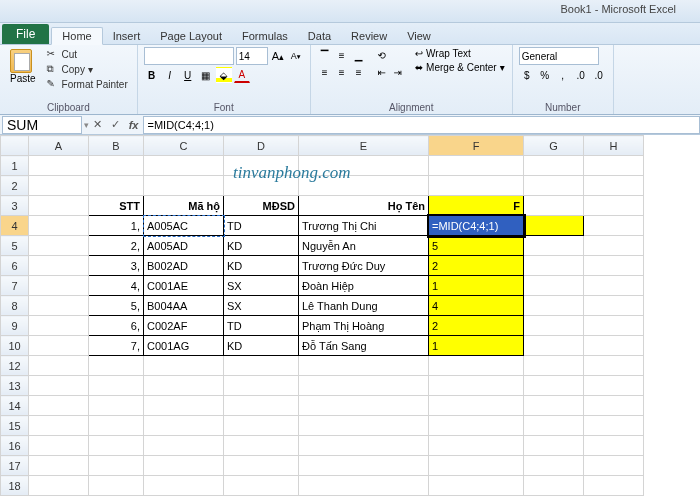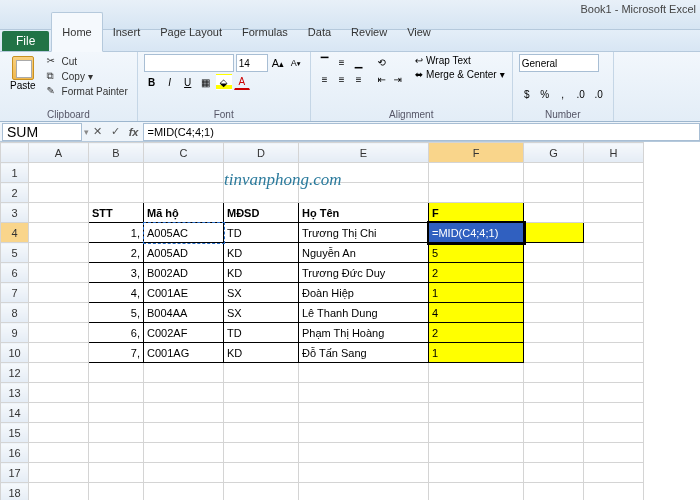--- a/index.html
+++ b/index.html
@@ -1,31 +1,31 @@
 <!DOCTYPE html>
 <html><head>
 <meta charset="utf-8">
 <style>
 * { box-sizing: border-box; margin: 0; padding: 0; font-family: "Segoe UI", Tahoma, sans-serif; }
 body { background: #fff; width: 700px; height: 500px; overflow: hidden; font-size: 11px; }
 
-.titlebar { background: linear-gradient(#e8f0f8,#d6e5f3); height: 30px; text-align: right; padding-right: 4px; line-height: 18px; font-size: 11px; color: #444; border-bottom: 1px solid #b5c9dc; }
+.titlebar { background: linear-gradient(#e8f0f8,#d6e5f3); height: 23px; text-align: right; padding-right: 24px; line-height: 18px; font-size: 11px; color: #444; border-bottom: 1px solid #b5c9dc; }
 
 .ribbon-tabs { background: linear-gradient(#e4eef8,#d8e6f4); height: 22px; display: flex; align-items: flex-end; padding-left: 2px; border-bottom: 1px solid #b5c9dc; }
 .file-tab { background: #217346; color: #fff; padding: 3px 14px; font-size: 12px; border-radius: 2px 2px 0 0; margin-right: 2px; }
-.tab { padding: 13px 10px; font-size: 11px; color: #333; cursor: pointer; }
+.tab { padding: 2px 10px; font-size: 11px; color: #333; cursor: pointer; }
 .tab.active { background: #f5f9fd; border: 1px solid #b5c9dc; border-bottom: 1px solid #f5f9fd; border-radius: 2px 2px 0 0; margin-bottom: -1px; }
 
 .ribbon { background: linear-gradient(#f2f7fc,#e3edf7); display: flex; border-bottom: 1px solid #9db6ce; height: 70px; }
 .group { border-right: 1px solid #c5d6e6; padding: 2px 6px 0; display: flex; flex-direction: column; justify-content: space-between; }
 .group-label { text-align: center; font-size: 10px; color: #556; padding: 1px 0; }
 .group-body { display: flex; gap: 4px; align-items: flex-start; flex: 1; }
 .btn-col { display: flex; flex-direction: column; gap: 1px; }
 .rb { font-size: 10px; color: #333; padding: 1px 3px; display: flex; align-items: center; gap: 3px; cursor: pointer; white-space: nowrap; }
-.paste-btn { display: flex; flex-direction: column; align-items: center; padding: 2px 4px; cursor: pointer; }
+.paste-btn { display: flex; flex-direction: column; align-items: flex-start; padding: 2px 4px; cursor: pointer; }
 .paste-icon { width: 22px; height: 24px; background: linear-gradient(#f8d080,#f0b850); border: 1px solid #c89020; border-radius: 2px; position: relative; }
 .paste-icon::after { content: ""; position: absolute; top: 3px; left: 3px; width: 14px; height: 16px; background: #fff; border: 1px solid #aaa; }
 .font-row { display: flex; gap: 2px; align-items: center; }
 .font-select { width: 90px; height: 18px; border: 1px solid #a8bed4; background: #fff; font-size: 10px; padding: 0 2px; }
 .size-select { width: 32px; height: 18px; border: 1px solid #a8bed4; background: #fff; font-size: 10px; padding: 0 2px; }
 .tiny-btn { width: 16px; height: 16px; border: 1px solid transparent; display: inline-flex; align-items: center; justify-content: center; font-size: 10px; cursor: pointer; }
 .align-grid { display: grid; grid-template-columns: repeat(3, 16px); gap: 1px; }
 .wrap-row { font-size: 10px; display: flex; align-items: center; gap: 3px; padding: 1px; }
 .num-select { width: 80px; height: 18px; border: 1px solid #a8bed4; background: #fff; font-size: 10px; padding: 0 2px; }
 .ico { width: 12px; height: 12px; display: inline-block; }
@@ -39,23 +39,23 @@
 .sheet { position: relative; overflow: hidden; }
 .grid { border-collapse: collapse; table-layout: fixed; }
 .grid th, .grid td { border: 1px solid #d4d4d4; height: 20px; font-size: 11px; padding: 0 3px; overflow: hidden; white-space: nowrap; }
 .grid th { background: linear-gradient(#f6f9fc,#e4ecf5); color: #333; font-weight: normal; text-align: center; }
 .grid th.rowh { width: 28px; }
 .grid th.active-col { background: #f9d58b; }
 .grid th.active-row { background: #f9d58b; }
 .corner { width: 28px; background: #e4ecf5; }
 .colA{width:60px}.colB{width:55px}.colC{width:80px}.colD{width:75px}.colE{width:130px}.colF{width:95px}.colG{width:60px}.colH{width:60px}
 
-.watermark { position: absolute; top: 28px; left: 224px; font-family: Georgia, serif; font-size: 17px; color: #2a7a9c; font-style: italic; pointer-events: none; }
-
-.data-th { font-weight: bold; text-align: left; border: 1px solid #000 !important; }
+.watermark { position: absolute; top: 28px; left: 233px; font-family: Georgia, serif; font-size: 17px; color: #2a7a9c; font-style: italic; pointer-events: none; }
+
+.data-th { font-weight: bold; text-align: right; border: 1px solid #000 !important; }
 .data-td { border: 1px solid #000 !important; }
 .data-td.r { text-align: right; }
 .ycell { background: #ffff00; border: 1px solid #000 !important; }
 .sel-cell { background: #3060c0; color: #fff; outline: 2px solid #000; }
 </style>
 </head>
 <body>
 
 <div class="titlebar">Book1 - Microsoft Excel</div>
 
@@ -136,21 +136,21 @@
             <span>↩</span>
             <span>Wrap Text</span>
           </div>
         <div class="wrap-row"><span>⬌</span><span>Merge &amp; Center</span> ▾</div>
       </div>
     </div>
     <div class="group-label">Alignment</div>
   </div>
 
   <div class="group">
-    <div class="group-body" style="flex-direction:column;gap:14px">
+    <div class="group-body" style="flex-direction:column;gap:2px">
       <input class="num-select" value="General" style="">
       <div class="font-row">
         <span class="tiny-btn">$</span>
         <span class="tiny-btn">%</span>
         <span class="tiny-btn">,</span>
         <span class="tiny-btn">.0</span>
         <span class="tiny-btn">.0</span>
       </div>
     </div>
     <div class="group-label">Number</div>

